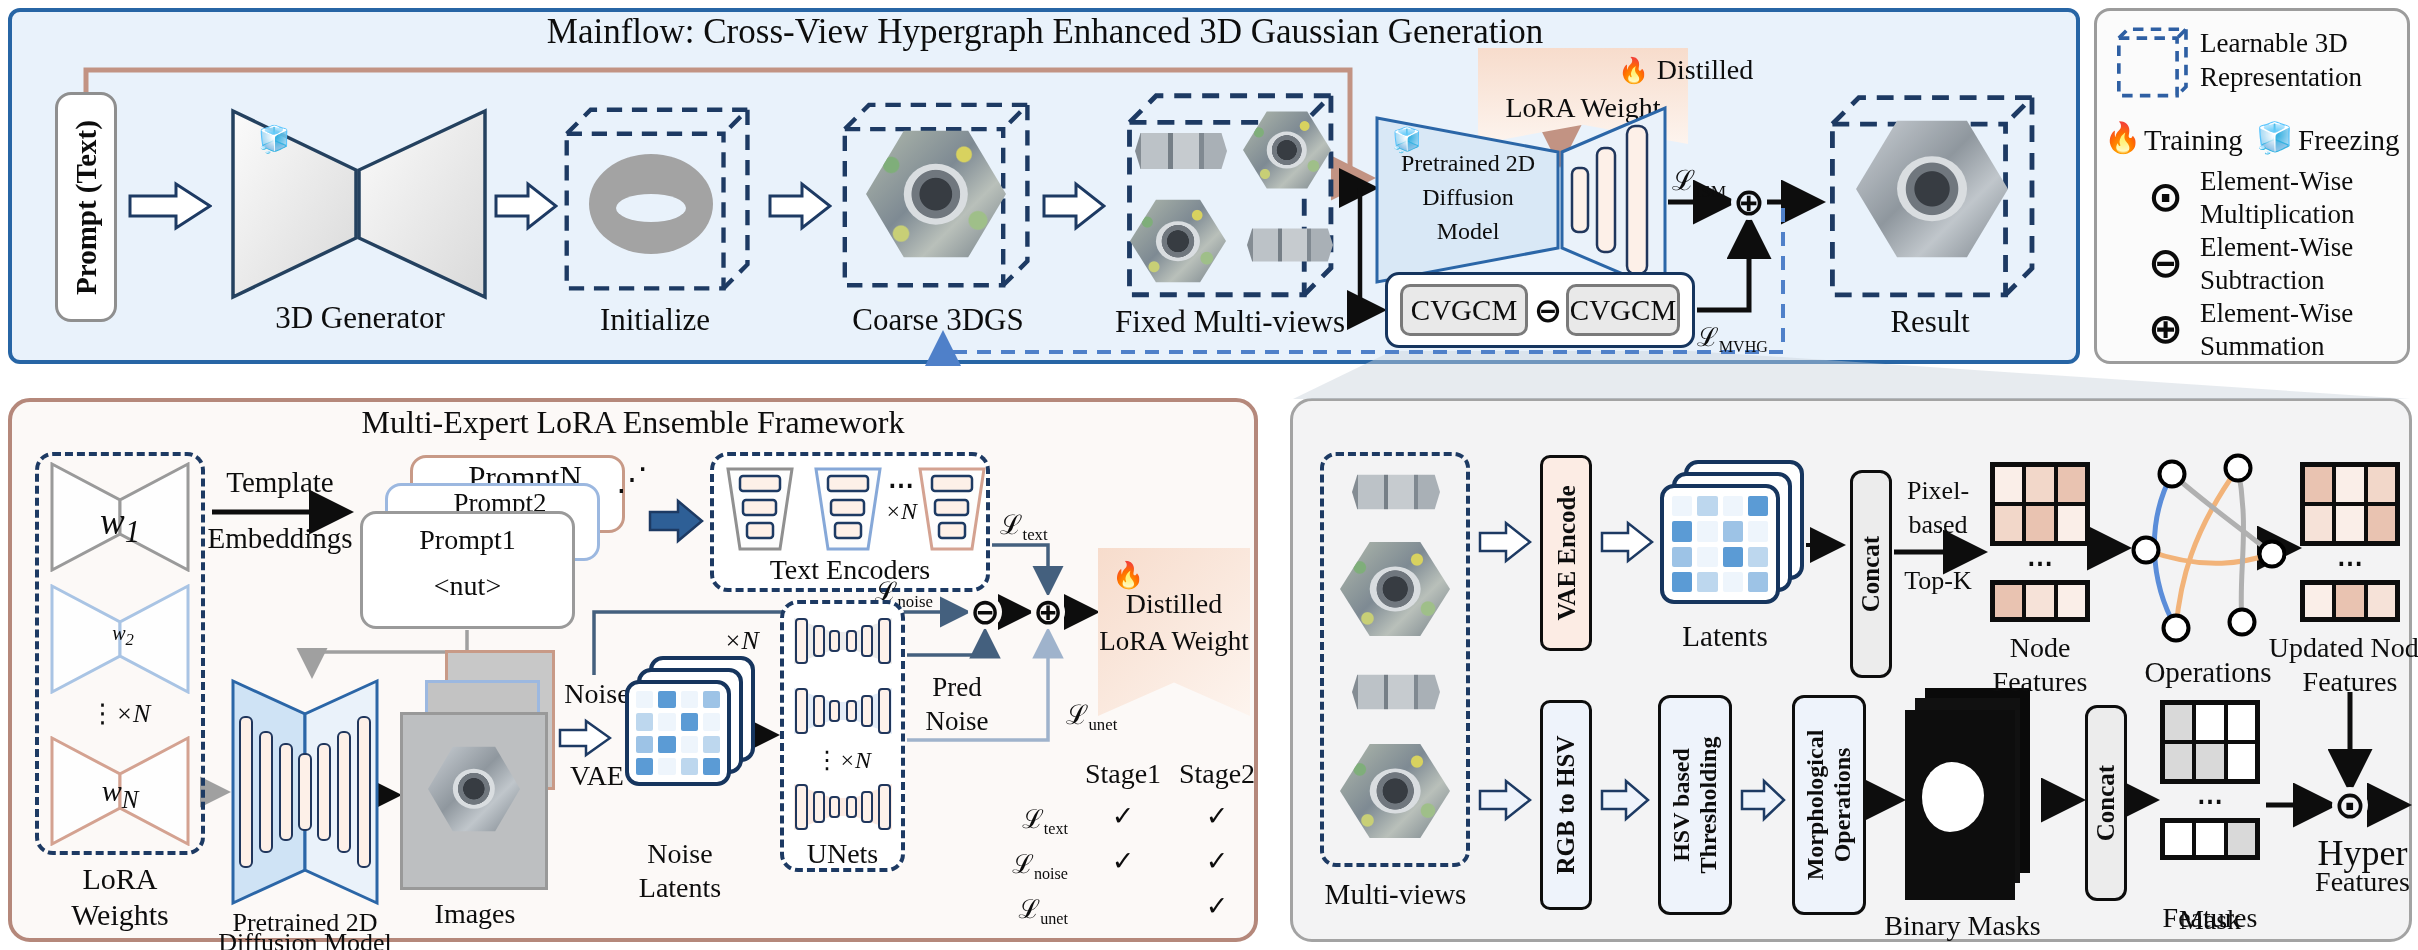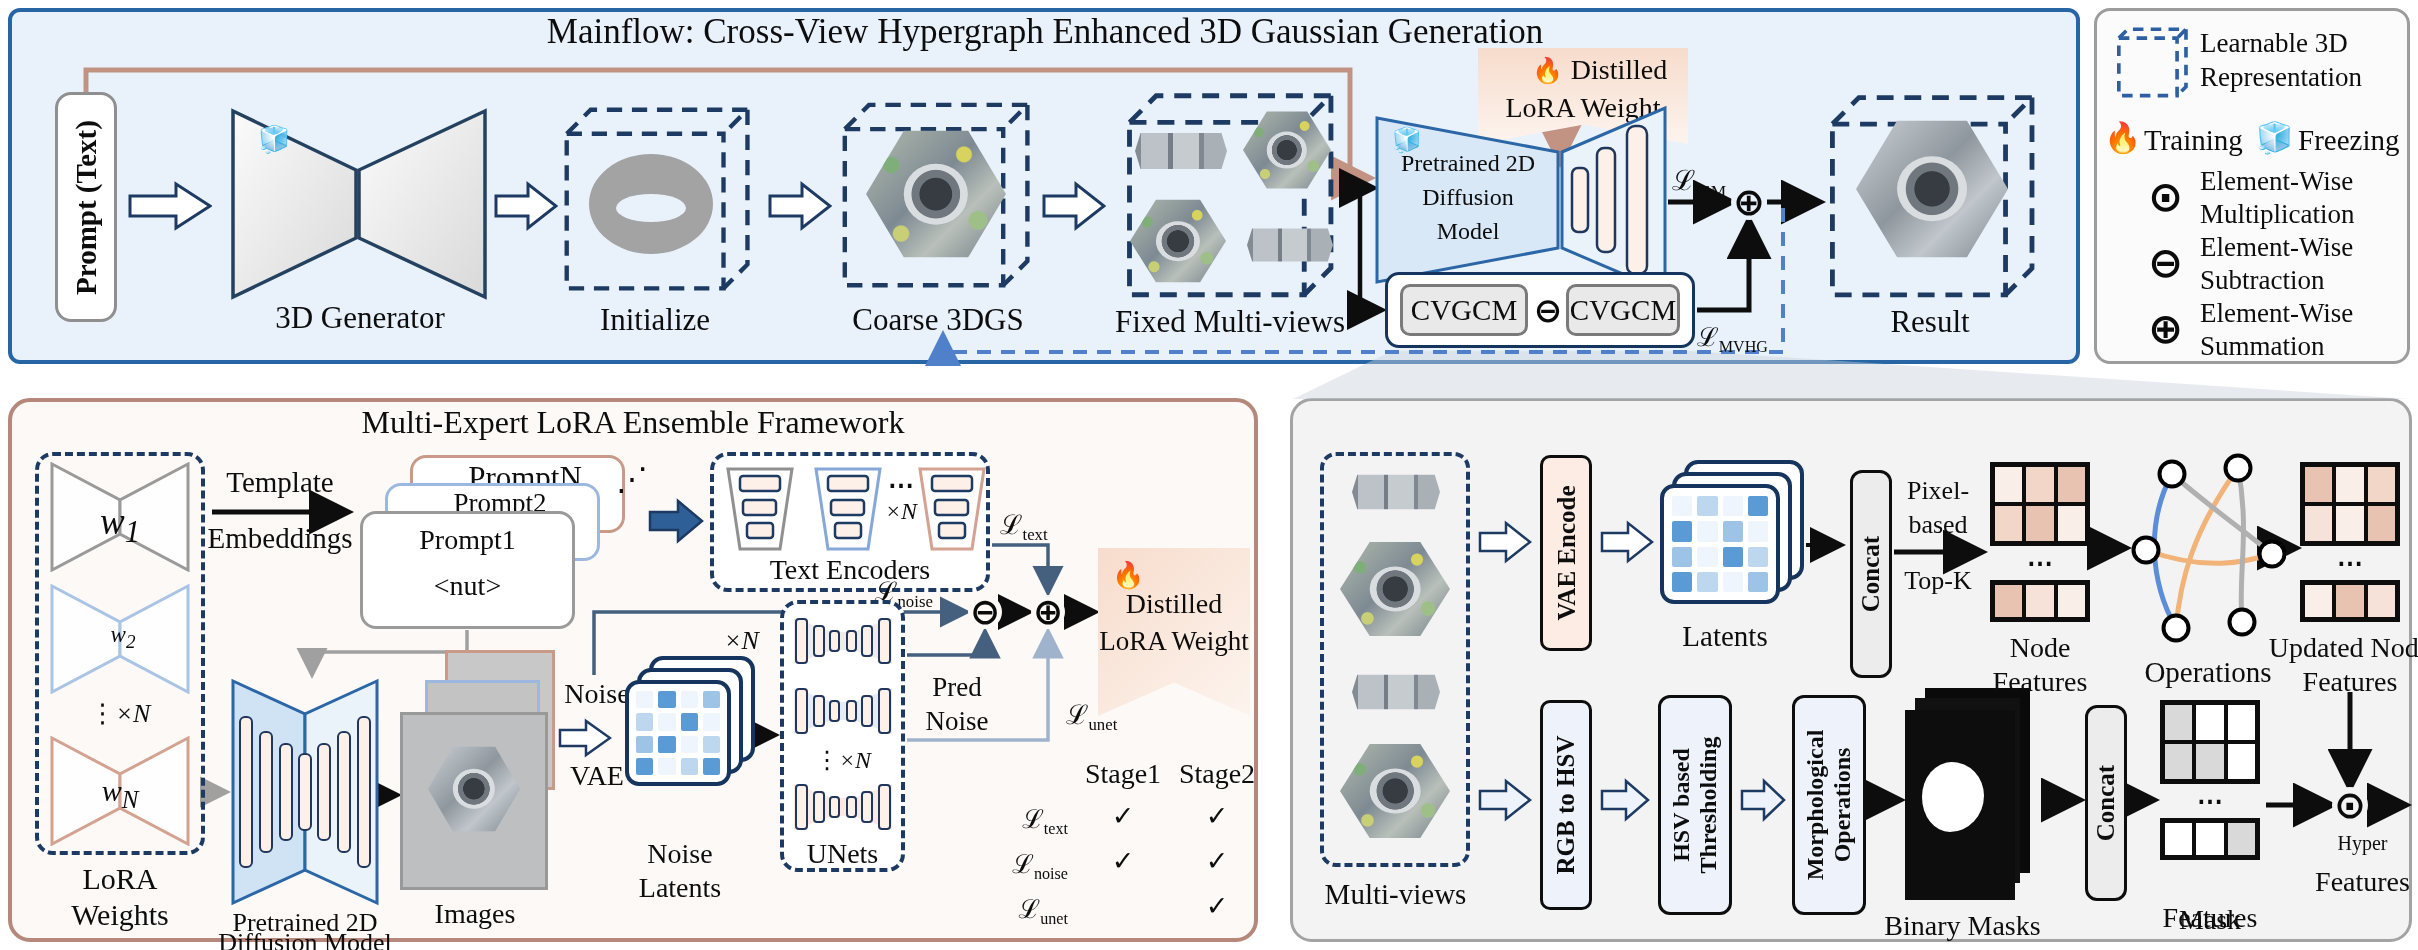--- a/index.html
+++ b/index.html
@@ -165,21 +165,21 @@
       <path d="M174,8 V150 L152,172"></path>
     </svg>
   <div class="nut-side a" style="left:1135px;top:126px;width:92px;height:50px;"></div>
   <div class="nut-top noisy a" style="left:1243px;top:110px;width:88px;height:80px;"></div>
   <div class="nut-top noisy a" style="left:1130px;top:198px;width:96px;height:86px;"></div>
   <div class="nut-side a" style="left:1247px;top:222px;width:86px;height:46px;"></div>
   <div class="a lbl" style="left:1100px;top:304px;width:260px;font-size:31px;">Fixed Multi-views</div>
 
   <div class="a" style="left:1478px;top:48px;width:210px;height:96px;background:linear-gradient(#f7dccc,#fdf4ee);
               clip-path:polygon(0 0,100% 0,100% 100%,50% 80%,0 100%);"></div>
-  <div class="a lbl" style="left:1478px;top:54px;width:244px;font-size:28px;">
+  <div class="a lbl" style="left:1564px;top:54px;width:244px;font-size:28px;">
     <span style="font-size:25px;">🔥</span>
     <span>Distilled</span></div>
   <div class="a lbl" style="left:1478px;top:92px;width:210px;font-size:28px;">LoRA Weight</div>
 
   <svg class="a" style="left:1375px;top:95px;" width="330" height="215" viewBox="0 0 330 215">
     <polygon points="2,23 183,57 183,153 2,187" fill="#d9e8f6" stroke="#2b66a7" stroke-width="3"></polygon>
     <polygon points="187,57 290,13 290,197 187,153" fill="#eaf2fa" stroke="#2b66a7" stroke-width="3"></polygon>
     <rect x="197" y="73" width="16" height="64" rx="6" fill="#fdf0e8" stroke="#20365c" stroke-width="2.5"></rect>
     <rect x="222" y="53" width="18" height="104" rx="7" fill="#fdf0e8" stroke="#20365c" stroke-width="2.5"></rect>
     <rect x="252" y="31" width="20" height="148" rx="8" fill="#fdf0e8" stroke="#20365c" stroke-width="2.5"></rect>
@@ -237,21 +237,21 @@
   <svg class="a" style="left:50px;top:462px;" width="140" height="110" viewBox="0 0 140 110">
     <polygon points="2,2 70,38 70,72 2,108" fill="#fefefe" stroke="#9a9a9a" stroke-width="3"></polygon>
     <polygon points="138,2 70,38 70,72 138,108" fill="#fefefe" stroke="#9a9a9a" stroke-width="3"></polygon>
     </svg>
   <div class="a lbl" style="left:50px;top:500px;width:140px;font-size:37px;font-style:italic;">
     <span>w</span><sub>1</sub></div>
   <svg class="a" style="left:50px;top:584px;" width="140" height="110" viewBox="0 0 140 110">
     <polygon points="2,2 70,38 70,72 2,108" fill="#fefefe" stroke="#a9c4e4" stroke-width="3"></polygon>
     <polygon points="138,2 70,38 70,72 138,108" fill="#fefefe" stroke="#a9c4e4" stroke-width="3"></polygon>
     </svg>
-  <div class="a lbl" style="left:50px;top:622px;width:146px;font-size:23px;font-style:italic;">
+  <div class="a lbl" style="left:50px;top:622px;width:146px;font-size:20px;font-style:italic;">
     <span>w</span><sub>2</sub></div>
   <div class="a lbl" style="left:50px;top:698px;width:140px;font-size:26px;">
     <span>⋮</span><span style="font-style:italic;">×N</span></div>
   <svg class="a" style="left:50px;top:736px;" width="140" height="110" viewBox="0 0 140 110">
     <polygon points="2,2 70,38 70,72 2,108" fill="#fefefe" stroke="#d4a291" stroke-width="3"></polygon>
     <polygon points="138,2 70,38 70,72 138,108" fill="#fefefe" stroke="#d4a291" stroke-width="3"></polygon>
     </svg>
   <div class="a lbl" style="left:50px;top:774px;width:140px;font-size:30px;font-style:italic;">
     <span>w</span><sub>N</sub></div>
   <div class="a lbl" style="left:35px;top:862px;width:170px;font-size:30px;">LoRA</div>
@@ -555,16 +555,16 @@
   <div class="a lbl" style="left:2160px;top:786px;width:100px;font-size:26px;font-weight:bold;">⋯</div>
   <div class="a pgrid" style="left:2160px;top:818px;width:100px;height:42px;grid-template-columns:repeat(3,1fr);">
     <div class="wh"></div>
       <div class="wh"></div>
       <div class="gy1"></div>
     </div>
   <div class="a lbl" style="left:2155px;top:868px;width:110px;font-size:28px;margin-top:36px;">Mask</div>
   <div class="a lbl" style="left:2155px;top:902px;width:110px;font-size:28px;">Features</div>
 
   <div class="a op ctr" style="left:2332px;top:787px;width:36px;height:36px;font-size:38px;background:#f3f3f4;">⊙</div>
-  <div class="a lbl" style="left:2310px;top:832px;width:105px;font-size:20px;">Hyper</div>
+  <div class="a lbl" style="left:2310px;top:832px;width:105px;font-size:36px;">Hyper</div>
   <div class="a lbl" style="left:2310px;top:866px;width:105px;font-size:28px;">Features</div>
 
 </div>
 
 </body></html>

